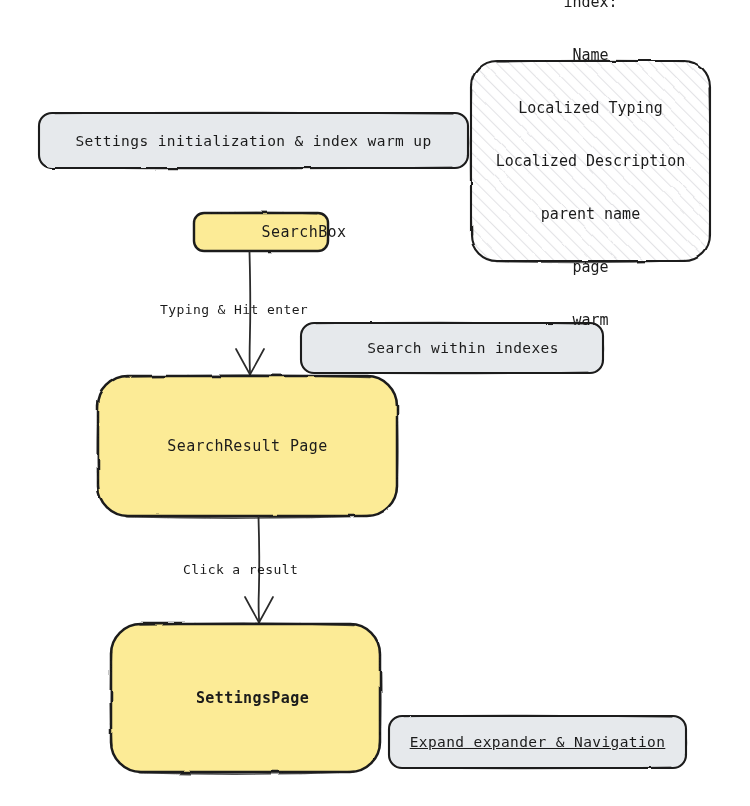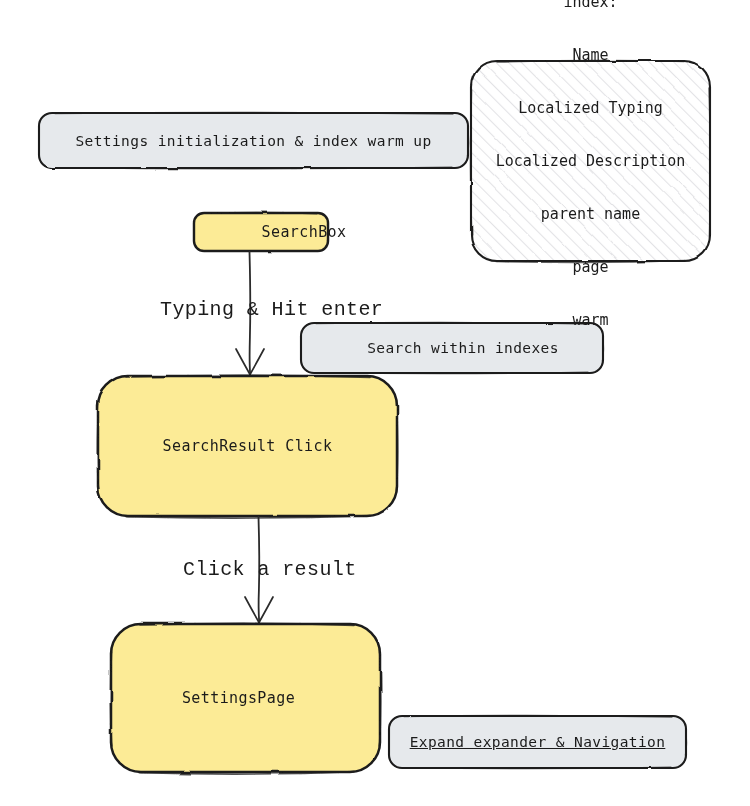--- a/index.html
+++ b/index.html
@@ -32,21 +32,21 @@
     align-items: center;
     justify-content: center;
     text-align: center;
     color: #1b1b1b;
     letter-spacing: 0.4px;
     white-space: pre;
     pointer-events: none;
   }
   .lbl-node    { font-size: 15px; }
   .lbl-anno    { font-size: 14.5px; }
-  .lbl-edge    { font-size: 20px; font-family: Liberation Mono, monospace; }
+  .lbl-edge    { font-size: 13px; }
   .lbl-index   { font-size: 15px; line-height: 21px; }
   .index-lines {
     position: absolute;
     display: flex;
     flex-direction: column;
     align-items: center;
     justify-content: center;
     text-align: center;
     color: #1b1b1b;
     white-space: pre;
@@ -151,21 +151,21 @@
   </div>
 
   <div class="node-label lbl-anno" style="left:39px; top:113px; width:429px; height:55px;">Settings initialization &amp; index warm up</div>
 
   <div class="node-label lbl-node" style="left:194px; top:213px; width:134px; height:38px;margin-left:43px;">SearchBox</div>
 
   <div class="node-label lbl-edge" style="left:160px; top:298px; width:210px; height:22px; justify-content:flex-start;">Typing &amp; Hit enter</div>
 
   <div class="node-label lbl-anno" style="left:312px; top:323px; width:302px; height:50px;">Search within indexes</div>
 
-  <div class="node-label lbl-node" style="left:98px; top:376px; width:299px; height:140px;">SearchResult Click</div>
+  <div class="node-label lbl-node" style="left:98px; top:376px; width:299px; height:140px;">SearchResult Page</div>
 
   <div class="node-label lbl-edge" style="left:183px; top:558px; width:170px; height:22px; justify-content:flex-start;">Click a result</div>
 
-  <div class="node-label lbl-node" style="left:104px; top:624px; width:269px; height:148px;">SettingsPage</div>
+  <div class="node-label lbl-node" style="left:118px; top:624px; width:269px; height:148px;font-weight:bold;">SettingsPage</div>
 
   <div class="node-label lbl-anno" style="left:389px; top:716px; width:297px; height:52px;text-decoration:underline;">Expand expander &amp; Navigation</div>
 
 </div>
 
 </body></html>

